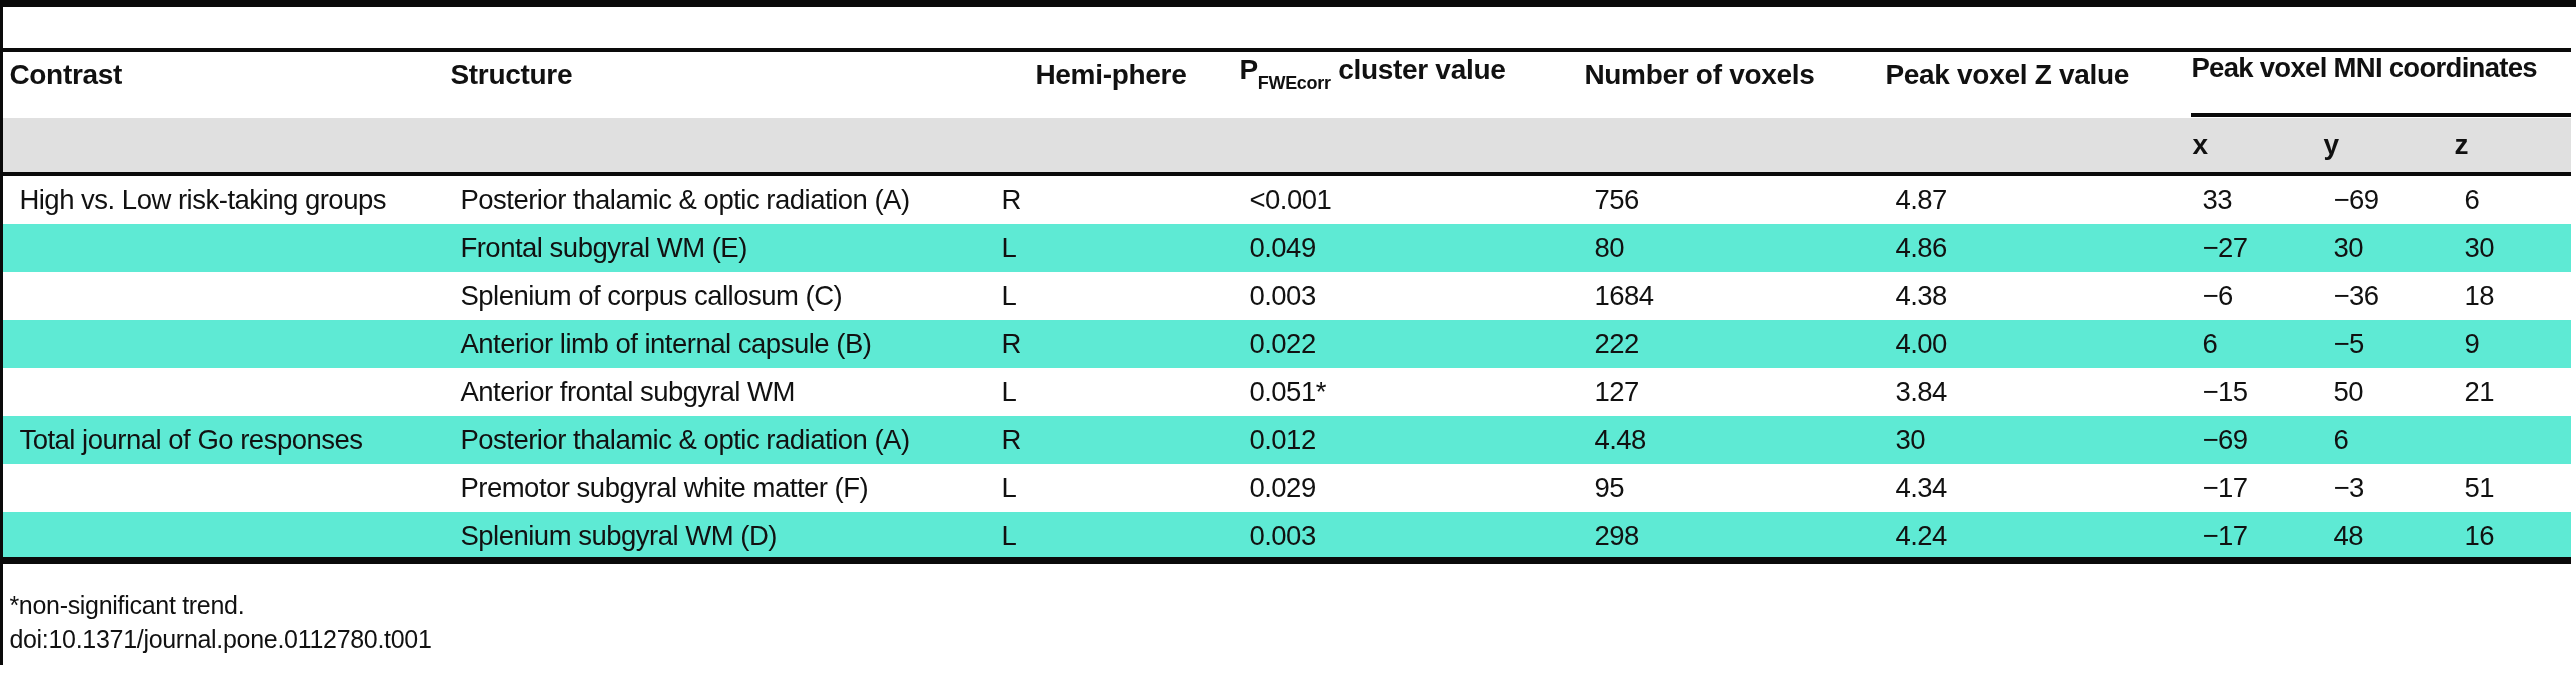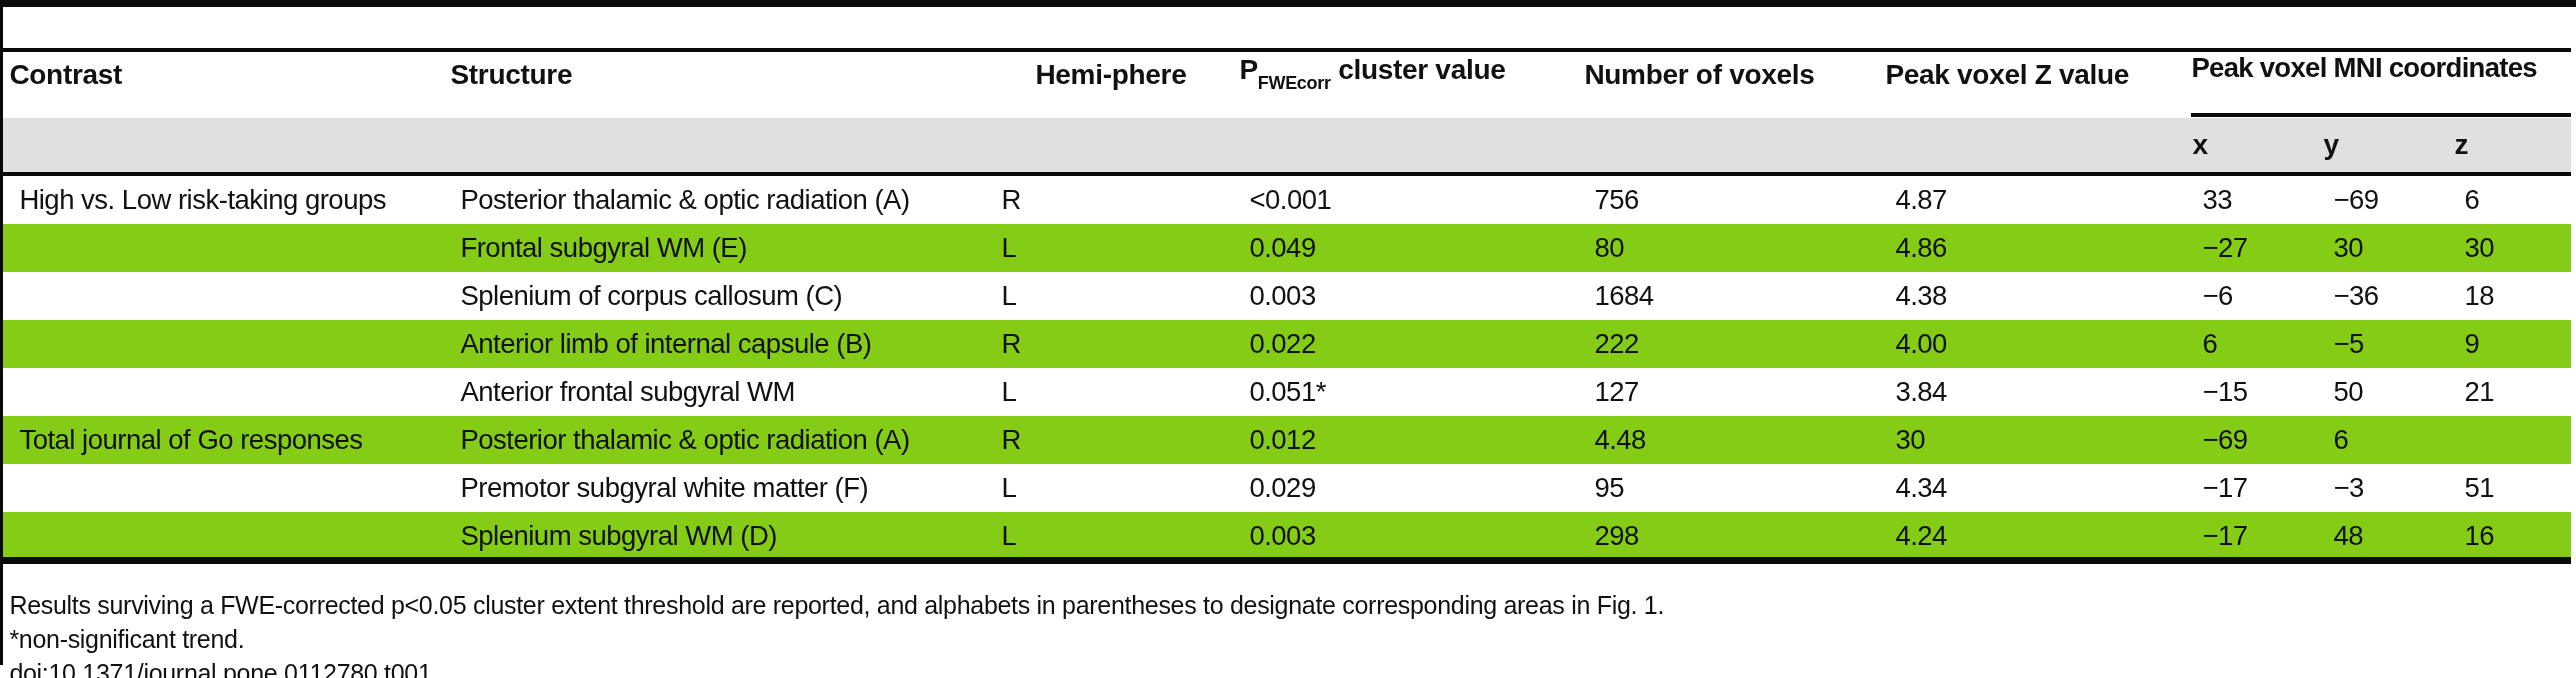--- a/index.html
+++ b/index.html
@@ -49,21 +49,21 @@
     width: 2568px;
   }
   .subheader {
     position: absolute; top: 118px; left: 3.4px; height: 54px;
     background: #e0e0e0;
   }
   .subheader .cell { font-weight: bold; font-size: 28px; }
 
   .rows { position: absolute; top: 176px; left: 3.4px; }
   .row { height: 48px; padding-left: 16px; }
-  .row.stripe { background: #84cc16; }
+  .row.stripe { background: #5eead4; }
   .cell {
     font-size: 27.5px; letter-spacing: -0.5px; white-space: nowrap;
     overflow: visible;
   }
 
   
   .footnotes { position: absolute; left: 9.4px; top: 588px; }
   .fnote { font-size: 25px; letter-spacing: -0.3px; line-height: 34px; white-space: nowrap; }
 </style>
 </head>
@@ -196,19 +196,18 @@
       <div class="cell">−17</div>
       <div class="cell">48</div>
       <div class="cell">16</div>
     </div>
 
   </div>
 
   <div class="rule rule-bot"></div>
 
   <div class="footnotes">
-    <div class="fnote">Results surviving a FWE-corrected p&lt;0.05 cluster extent threshold are reported, and alphabets in parentheses to designate corresponding areas in Fig. 1.</div>
     <div class="fnote">*non-significant trend.</div>
     <div class="fnote">doi:10.1371/journal.pone.0112780.t001</div>
   </div>
 
 </div>
 
 
 </body></html>

